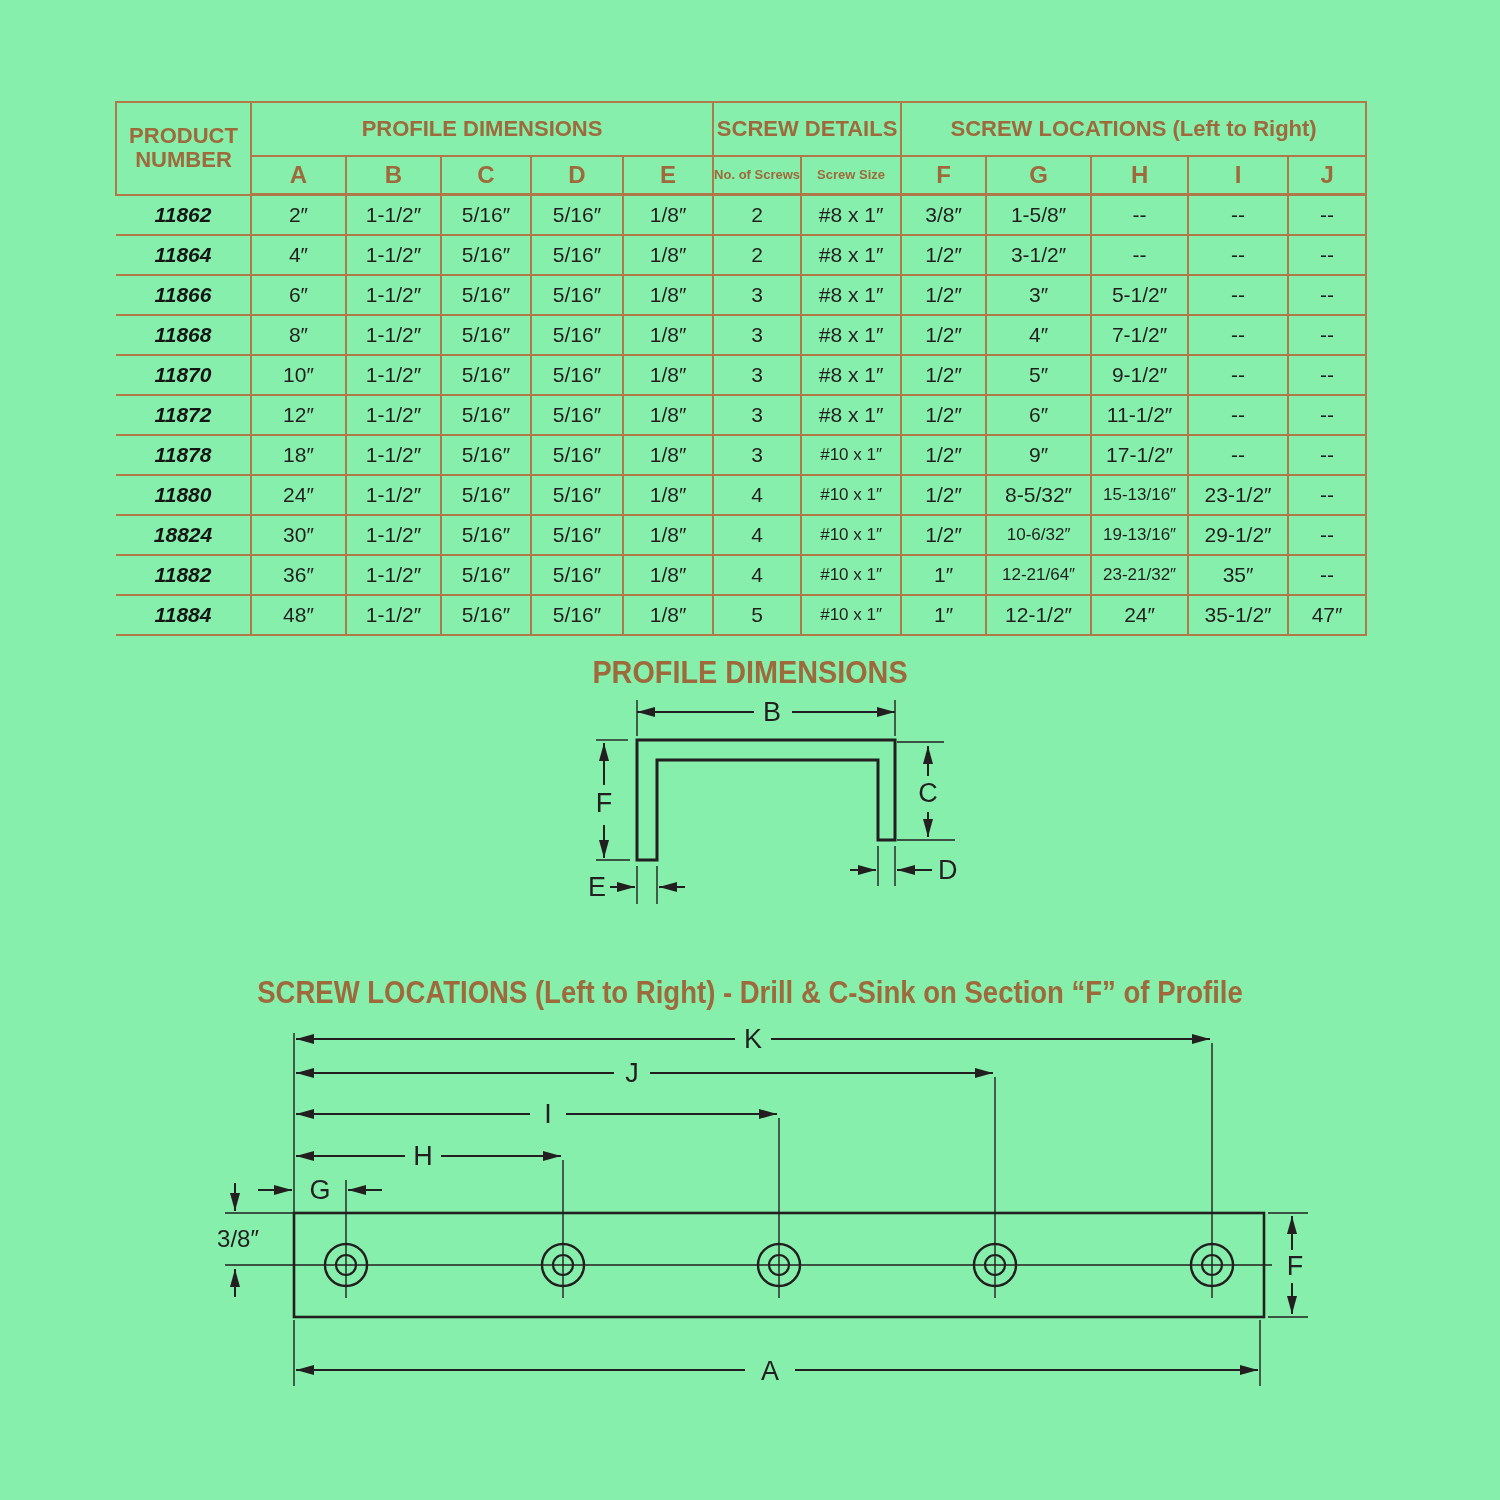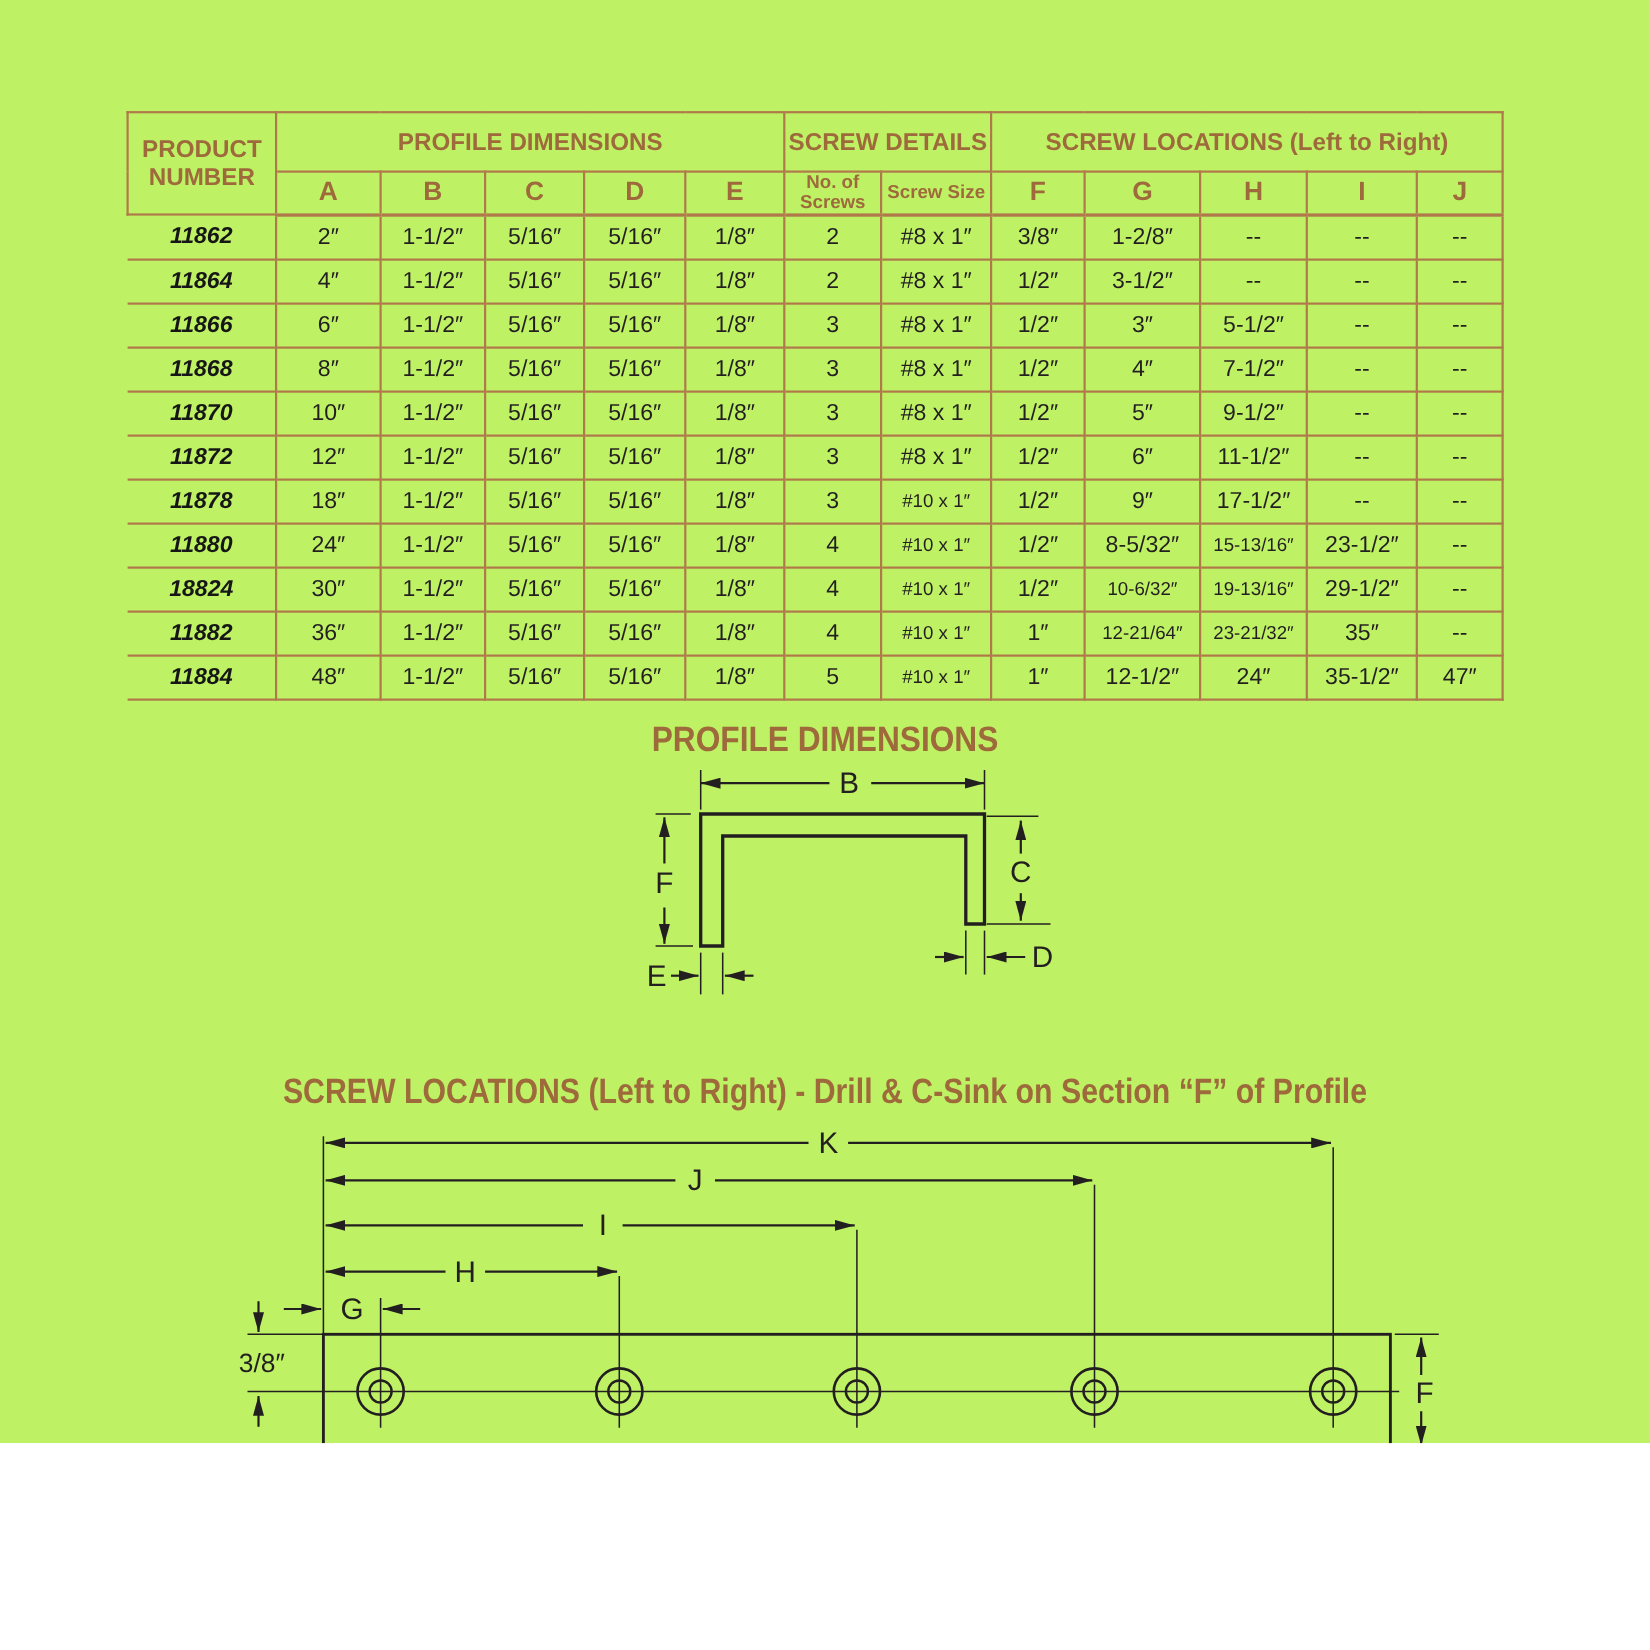--- a/index.html
+++ b/index.html
@@ -1,37 +1,37 @@
 <!DOCTYPE html>
 <html><head>
 <meta charset="utf-8">
 <style>
   :root{
     --brown:#9e6a3c;
     --border:#b0794a;
     --ink:#231f20;
   }
   html,body{margin:0;padding:0;background:#fff;}
-  #page{position:relative;width:1500px;height:1312px;background:#bef264;overflow:hidden;
+  #page{position:relative;width:1500px;height:1500px;background:#86efac;overflow:hidden;
         font-family:"Liberation Sans",sans-serif;}
 
   
   table.spec{position:absolute;left:115px;top:101px;width:1250px;
              border-collapse:collapse;table-layout:fixed;}
   table.spec th,table.spec td{border:2px solid var(--border);text-align:center;
              vertical-align:middle;padding:0;overflow:hidden;}
   table.spec td{font-size:21px;color:var(--ink);height:38px;}
   table.spec td.small{font-size:17px;margin-top:40px;}
   table.spec td.prod{border-left:none;font-weight:700;color:#161616;font-style:italic;}
   th.prodhead{border-left:none;border-top:none;border-bottom:3px solid var(--border);
              color:var(--brown);font-size:22px;line-height:1.12;font-weight:700;}
   tr.grp th{height:52px;color:var(--brown);font-size:22px;font-weight:700;}
   tr.cols th{height:36px;color:var(--brown);font-size:24px;font-weight:700;
              border-bottom:3px solid var(--border);}
-  tr.cols th.two{font-size:17px;line-height:1.08;margin-left:17px;}
+  tr.cols th.two{font-size:13px;line-height:1.08;margin-left:17px;}
 
   
   .title{position:absolute;left:0;width:100%;text-align:center;font-weight:700;
          color:var(--brown);white-space:nowrap;}
   #profile-title{top:654px;font-size:32px;transform:scaleX(.9);}
   #screw-title{top:974px;font-size:32px;transform:scaleX(.86);}
 
   
   svg{position:absolute;overflow:visible;}
   #profile-svg{left:540px;top:690px;}
@@ -94,21 +94,21 @@
         <tr>
           <td class="prod">11862</td>
           <td>2″</td>
           <td>1-1/2″</td>
           <td>5/16″</td>
           <td>5/16″</td>
           <td>1/8″</td>
           <td>2</td>
           <td>#8 x 1″</td>
           <td>3/8″</td>
-          <td>1-2/8″</td>
+          <td>1-5/8″</td>
           <td>--</td>
           <td>--</td>
           <td>--</td>
         </tr>
         <tr>
           <td class="prod">11864</td>
           <td>4″</td>
           <td>1-1/2″</td>
           <td>5/16″</td>
           <td>5/16″</td>

